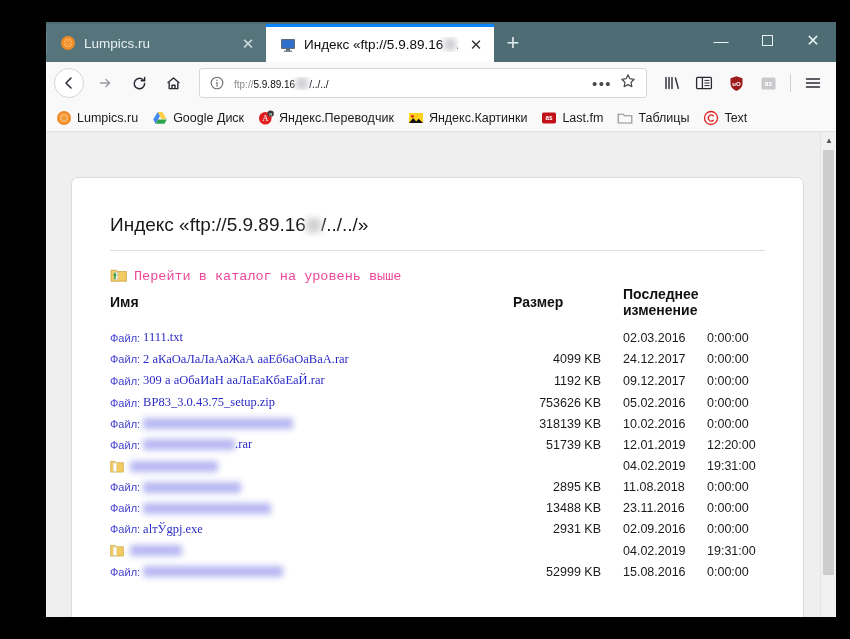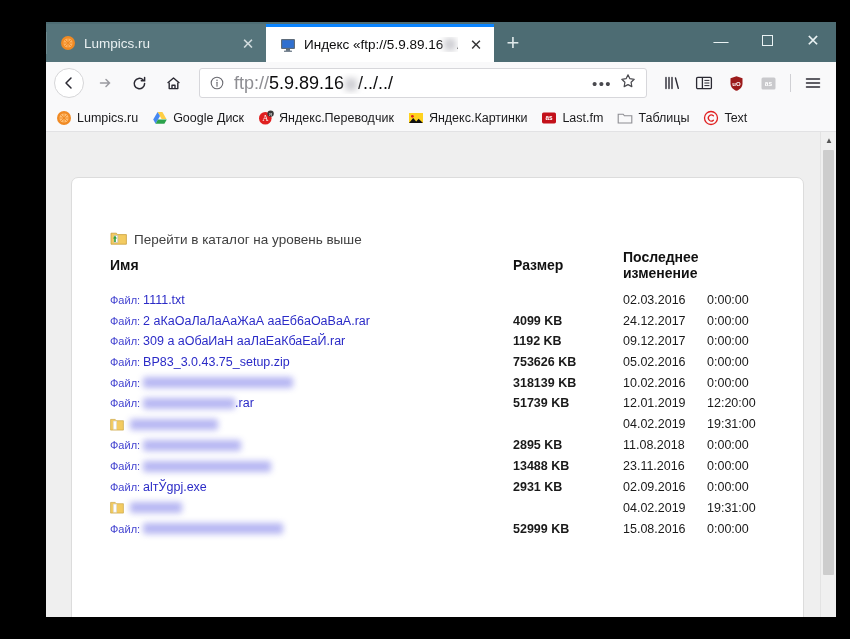--- a/index.html
+++ b/index.html
@@ -116,21 +116,21 @@
     border: 1px solid #d7d7db;
     border-radius: 3px;
     display: flex;
     align-items: center;
     padding: 0 8px;
     gap: 8px;
     min-width: 0;
   }
   .url-text {
     flex: 1 1 auto;
-    font-size: 18px;
+    font-size: 10px;
     color: #0c0c0d;
     white-space: nowrap;
     overflow: hidden;
     position: relative;
   }
   .url-scheme { color: #8d8d92; }
   .url-blur {
     display: inline-block;
     width: 12px; height: 13px;
     background: #cfcfd4;
@@ -196,34 +196,34 @@
     background: #d2d2d2;
     border-radius: 3px;
     filter: blur(3.2px);
     vertical-align: -2px;
   }
   .uplink {
     display: flex; align-items: center; gap: 7px;
     margin-top: 16px;
     font-size: 13.5px;
   }
-  .uplink a { color: #404040; text-decoration: none; }
+  .uplink a { color: #ec4899; text-decoration: none; font-family: Liberation Mono, monospace; }
   .tbl { width: 100%; border-collapse: collapse; }
   .tbl th {
     font-size: 14px; font-weight: bold; color: #111;
     padding-bottom: 9px; text-align: left;
   }
   .tbl th.c-size { text-align: left; padding-right: 4px; }
   .tbl th.c-date { text-align: left; padding-left: 18px; }
   .tbl td { font-size: 12.5px; padding: 3.3px 0; color: #1a1a1a; vertical-align: middle; }
-  .tbl td.c-size { padding-right: 4px; width: 92px; white-space: nowrap; font-weight: bold; }
+  .tbl td.c-size { text-align: right; padding-right: 4px; width: 92px; white-space: nowrap; }
   .tbl td.c-date { text-align: left; padding-left: 18px; width: 86px; white-space: nowrap; }
   .tbl td.c-time { text-align: left; padding-left: 16px; width: 74px; white-space: nowrap; }
   .ftype { color: #4242d0; font-size: 11px; margin-right: 3px; }
-  .fname { color: #2b2bc7; font-size: 12.5px; }
+  .fname { color: #2b2bc7; font-size: 12.5px; font-family: Liberation Serif, serif; }
   .namecell { display: flex; align-items: center; }
   .folder-ico { width: 14px; height: 15px; margin-right: 6px; flex: 0 0 auto; }
   .blurname {
     display: inline-block;
     height: 11px;
     background: #7b7be8;
     opacity: .55;
     filter: blur(3.4px);
     border-radius: 2px;
     vertical-align: middle;
@@ -437,20 +437,21 @@
               <path d="M10.4 5.8a3 3 0 1 0 0 4.4" stroke-linecap="round"></path>
             </svg>
       </span>
       <span>Text</span>
     </div>
   </div>
 
   <div class="content">
     <div class="card">
 
+      <h1 class="idx"><span>Индекс «ftp://5.9.89.16</span><span class="blur-chip"></span><span>/../../»</span></h1>
 
       <div class="uplink">
         <span>
           <svg width="17" height="16" viewBox="0 0 17 16">
                 <path d="M1 3.2h5.4l1 1.4h9v9.6H1z" fill="#f3cb61" stroke="#c9a03d" stroke-width=".8"></path>
                 <path d="M4.2 12.6V5.4h3.6v7.2z" fill="#fff" stroke="#b9b9b9" stroke-width=".7"></path>
                 <path d="M3 8.6l2-3 2 3H5.8v3.4H4.2V8.6z" fill="#2e9e3e"></path>
               </svg>
         </span>
         <a href="#">Перейти в каталог на уровень выше</a>

